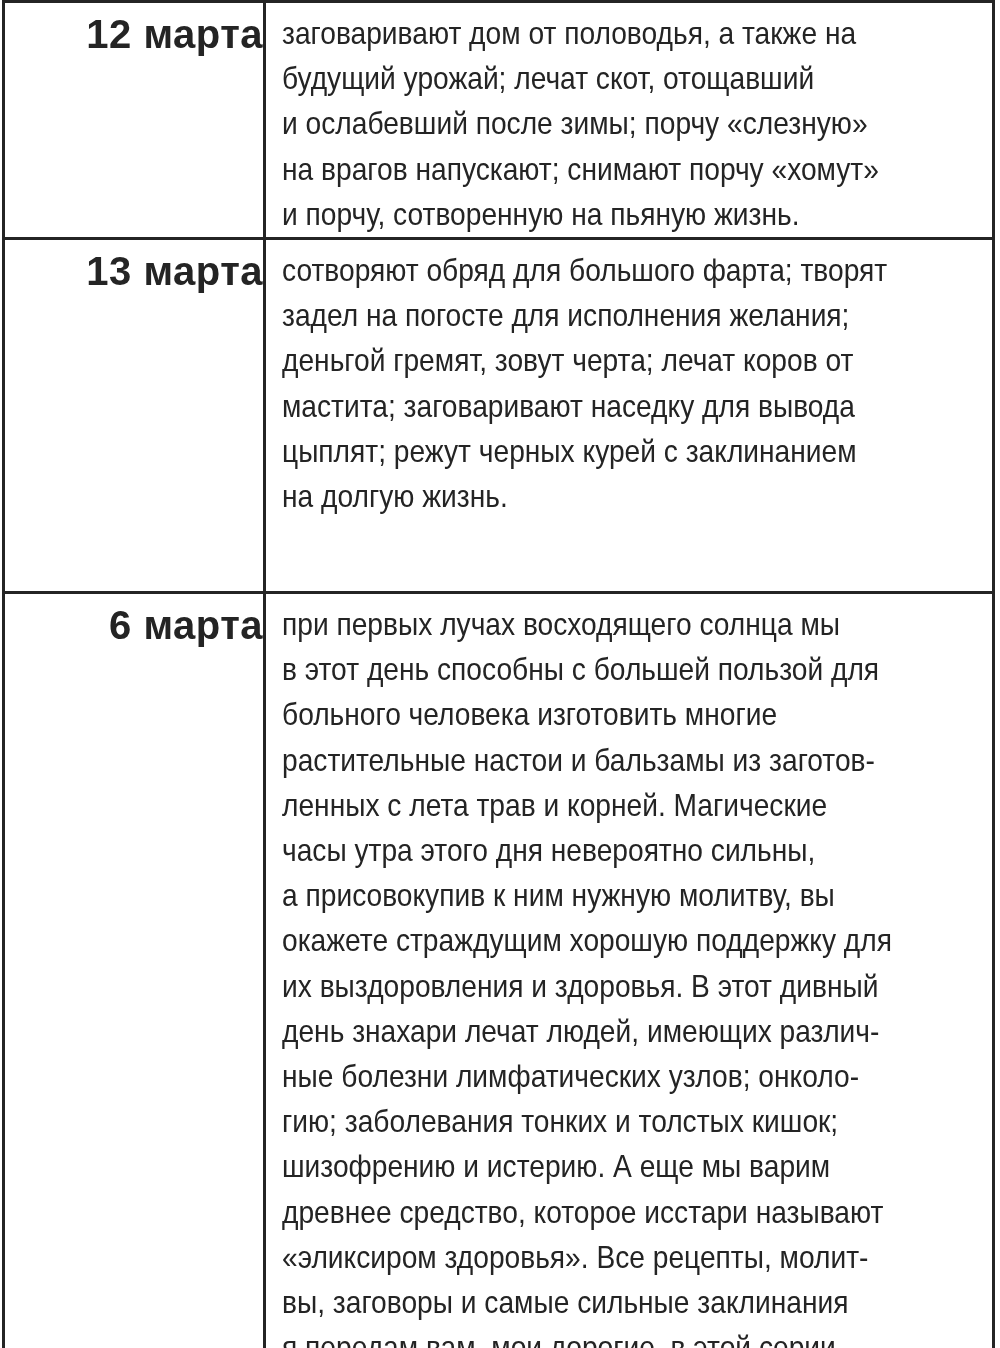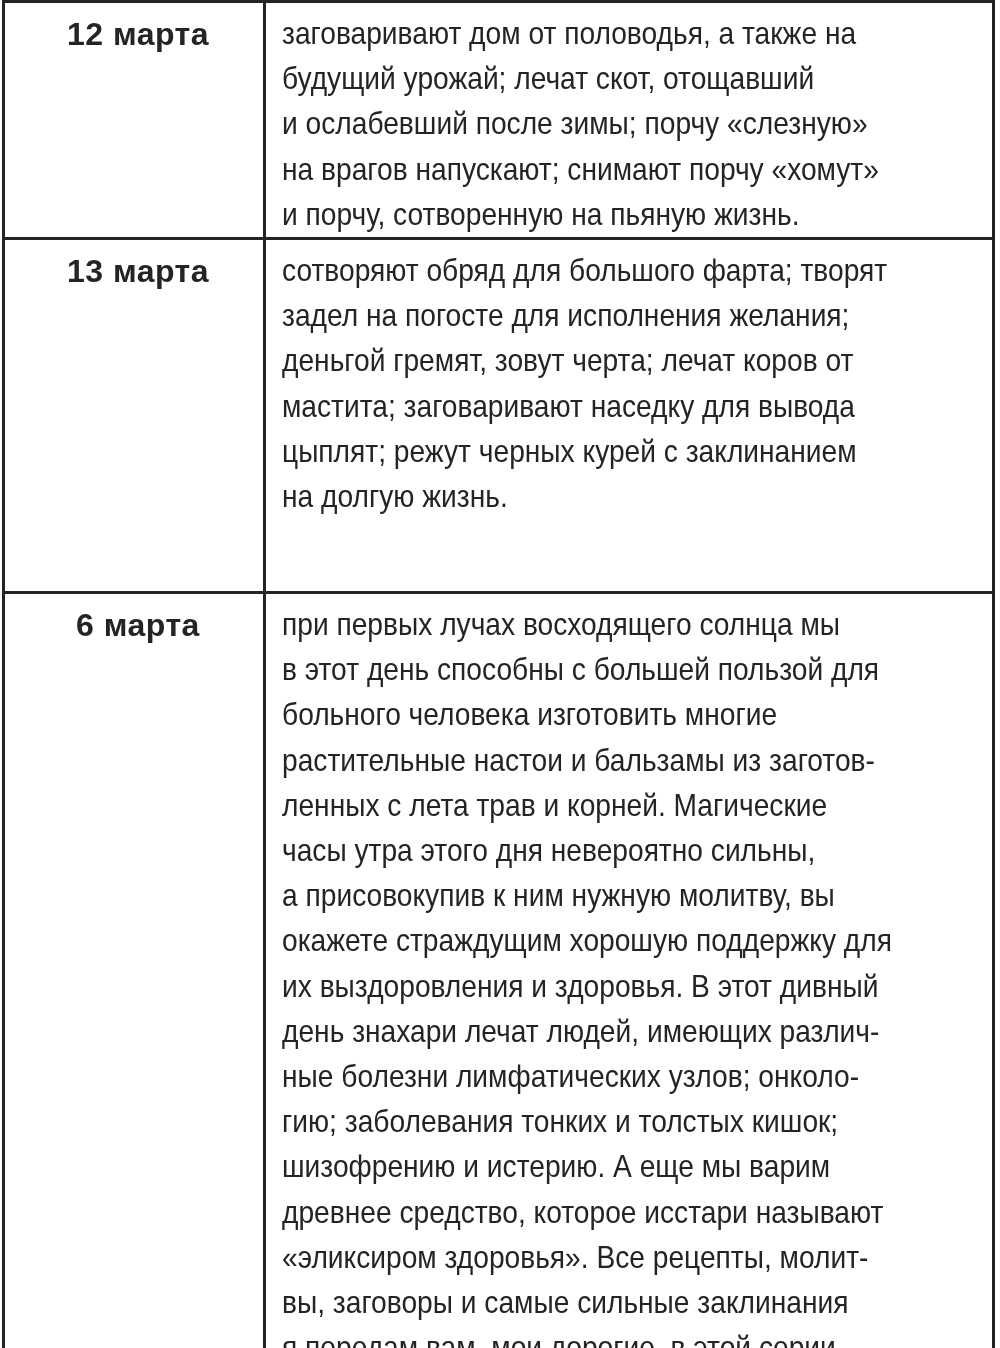--- a/index.html
+++ b/index.html
@@ -28,23 +28,23 @@
   }
   td {
     border: 3px solid #242424;
     vertical-align: top;
     padding: 0;
     background: #ffffff;
   }
   td.date-col { width: 258px; }
   .date-text {
     margin-top: 9px;
-    text-align: center;
+    text-align: right;
     font-weight: bold;
-    font-size: 32px;
+    font-size: 40px;
     line-height: 45px;
     color: #242424;
     letter-spacing: 0.5px;
     padding-left: 8px;
   }
   .desc-text {
     margin: 8px 0 0 16px;
     font-size: 32px;
     line-height: 45.2px;
     color: #242424;

